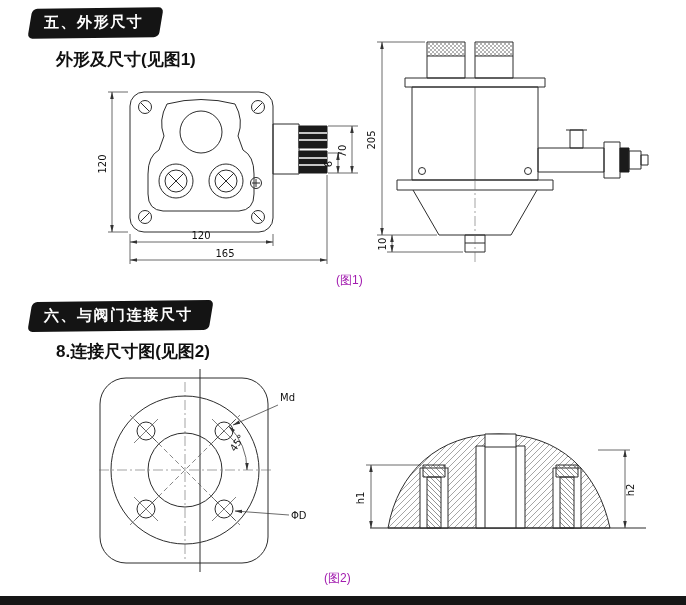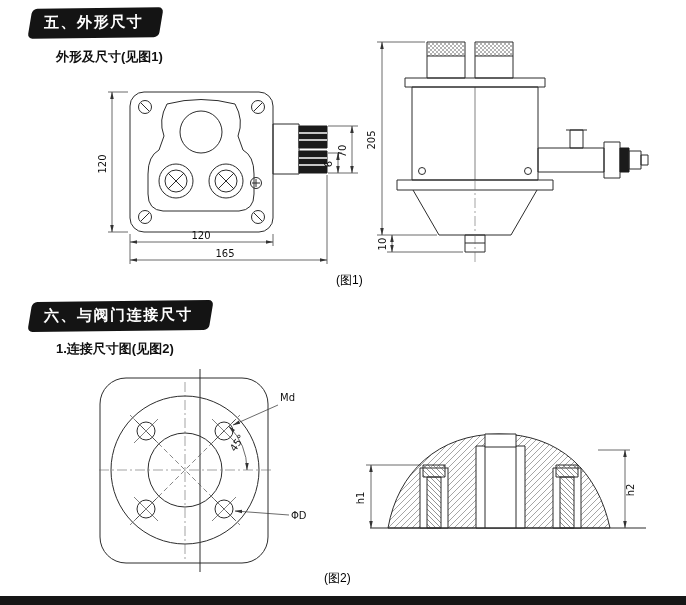--- a/index.html
+++ b/index.html
@@ -2,22 +2,22 @@
 <html><head>
 <meta charset="utf-8">
 <style>
   html,body{margin:0;padding:0;background:#fff;}
   .page{position:relative;width:686px;height:605px;background:#fff;overflow:hidden;
         font-family:"Liberation Sans",sans-serif;}
   .banner{position:absolute;background:#141414;color:#fff;font-weight:bold;font-size:15px;
           letter-spacing:1.5px;padding:5px 18px 6px 14px;border-radius:5px;
           transform:skewX(-10deg) rotate(-0.6deg);}
   .banner span{display:inline-block;transform:skewX(10deg);}
-  .subtitle{position:absolute;font-weight:bold;font-size:13px;color:#101010;}
-  .caption{position:absolute;font-size:12px;color:#000000;}
+  .subtitle{position:absolute;font-weight:bold;font-size:17px;color:#101010;}
+  .caption{position:absolute;font-size:12px;color:#a21caf;}
   .footer-bar{position:absolute;left:0;right:0;bottom:0;height:9px;background:#161616;}
   svg{position:absolute;overflow:visible;}
   svg *{fill:none;stroke:#2c2c2c;stroke-width:1;stroke-linejoin:round;stroke-linecap:butt;}
   svg text{fill:#111;stroke:none;font-family:"DejaVu Sans",sans-serif;font-size:10px;}
   .thin{stroke-width:.6;}
   .dim line,.dim path{stroke:#3a3a3a;stroke-width:.75;}
   .dim text{stroke:none;font-size:10px;}
   .white{fill:#fff;}
   .dark{fill:#1b1b1b;stroke:#1b1b1b;}
   .hatch{fill:url(#hatch);}
@@ -150,21 +150,21 @@
       <line x1="37" y1="205" x2="37" y2="222" marker-start="url(#arr)" marker-end="url(#arr)"></line>
       <text x="31" y="214" text-anchor="middle" transform="rotate(-90 31 214)">10</text>
     </g>
   </svg>
 
   <div class="caption" style="left:336px;top:272px;">(图1)</div>
 
   <div class="banner" style="left:30px;top:301px;">
     <span>六、与阀门连接尺寸</span>
   </div>
-  <div class="subtitle" style="left:56px;top:340px;">1.连接尺寸图(见图2)</div>
+  <div class="subtitle" style="left:56px;top:340px;">8.连接尺寸图(见图2)</div>
 
   <svg style="left:85px;top:363px;" width="250" height="215">
     <g>
       <rect x="15" y="15" width="168" height="185" rx="26"></rect>
       <line x1="115" y1="6" x2="115" y2="209"></line>
       <circle cx="100" cy="107" r="74"></circle>
       <circle cx="100" cy="107" r="37"></circle>
     </g>
     <g>
       <line x1="14" y1="107" x2="186" y2="107" class="cl"></line>

